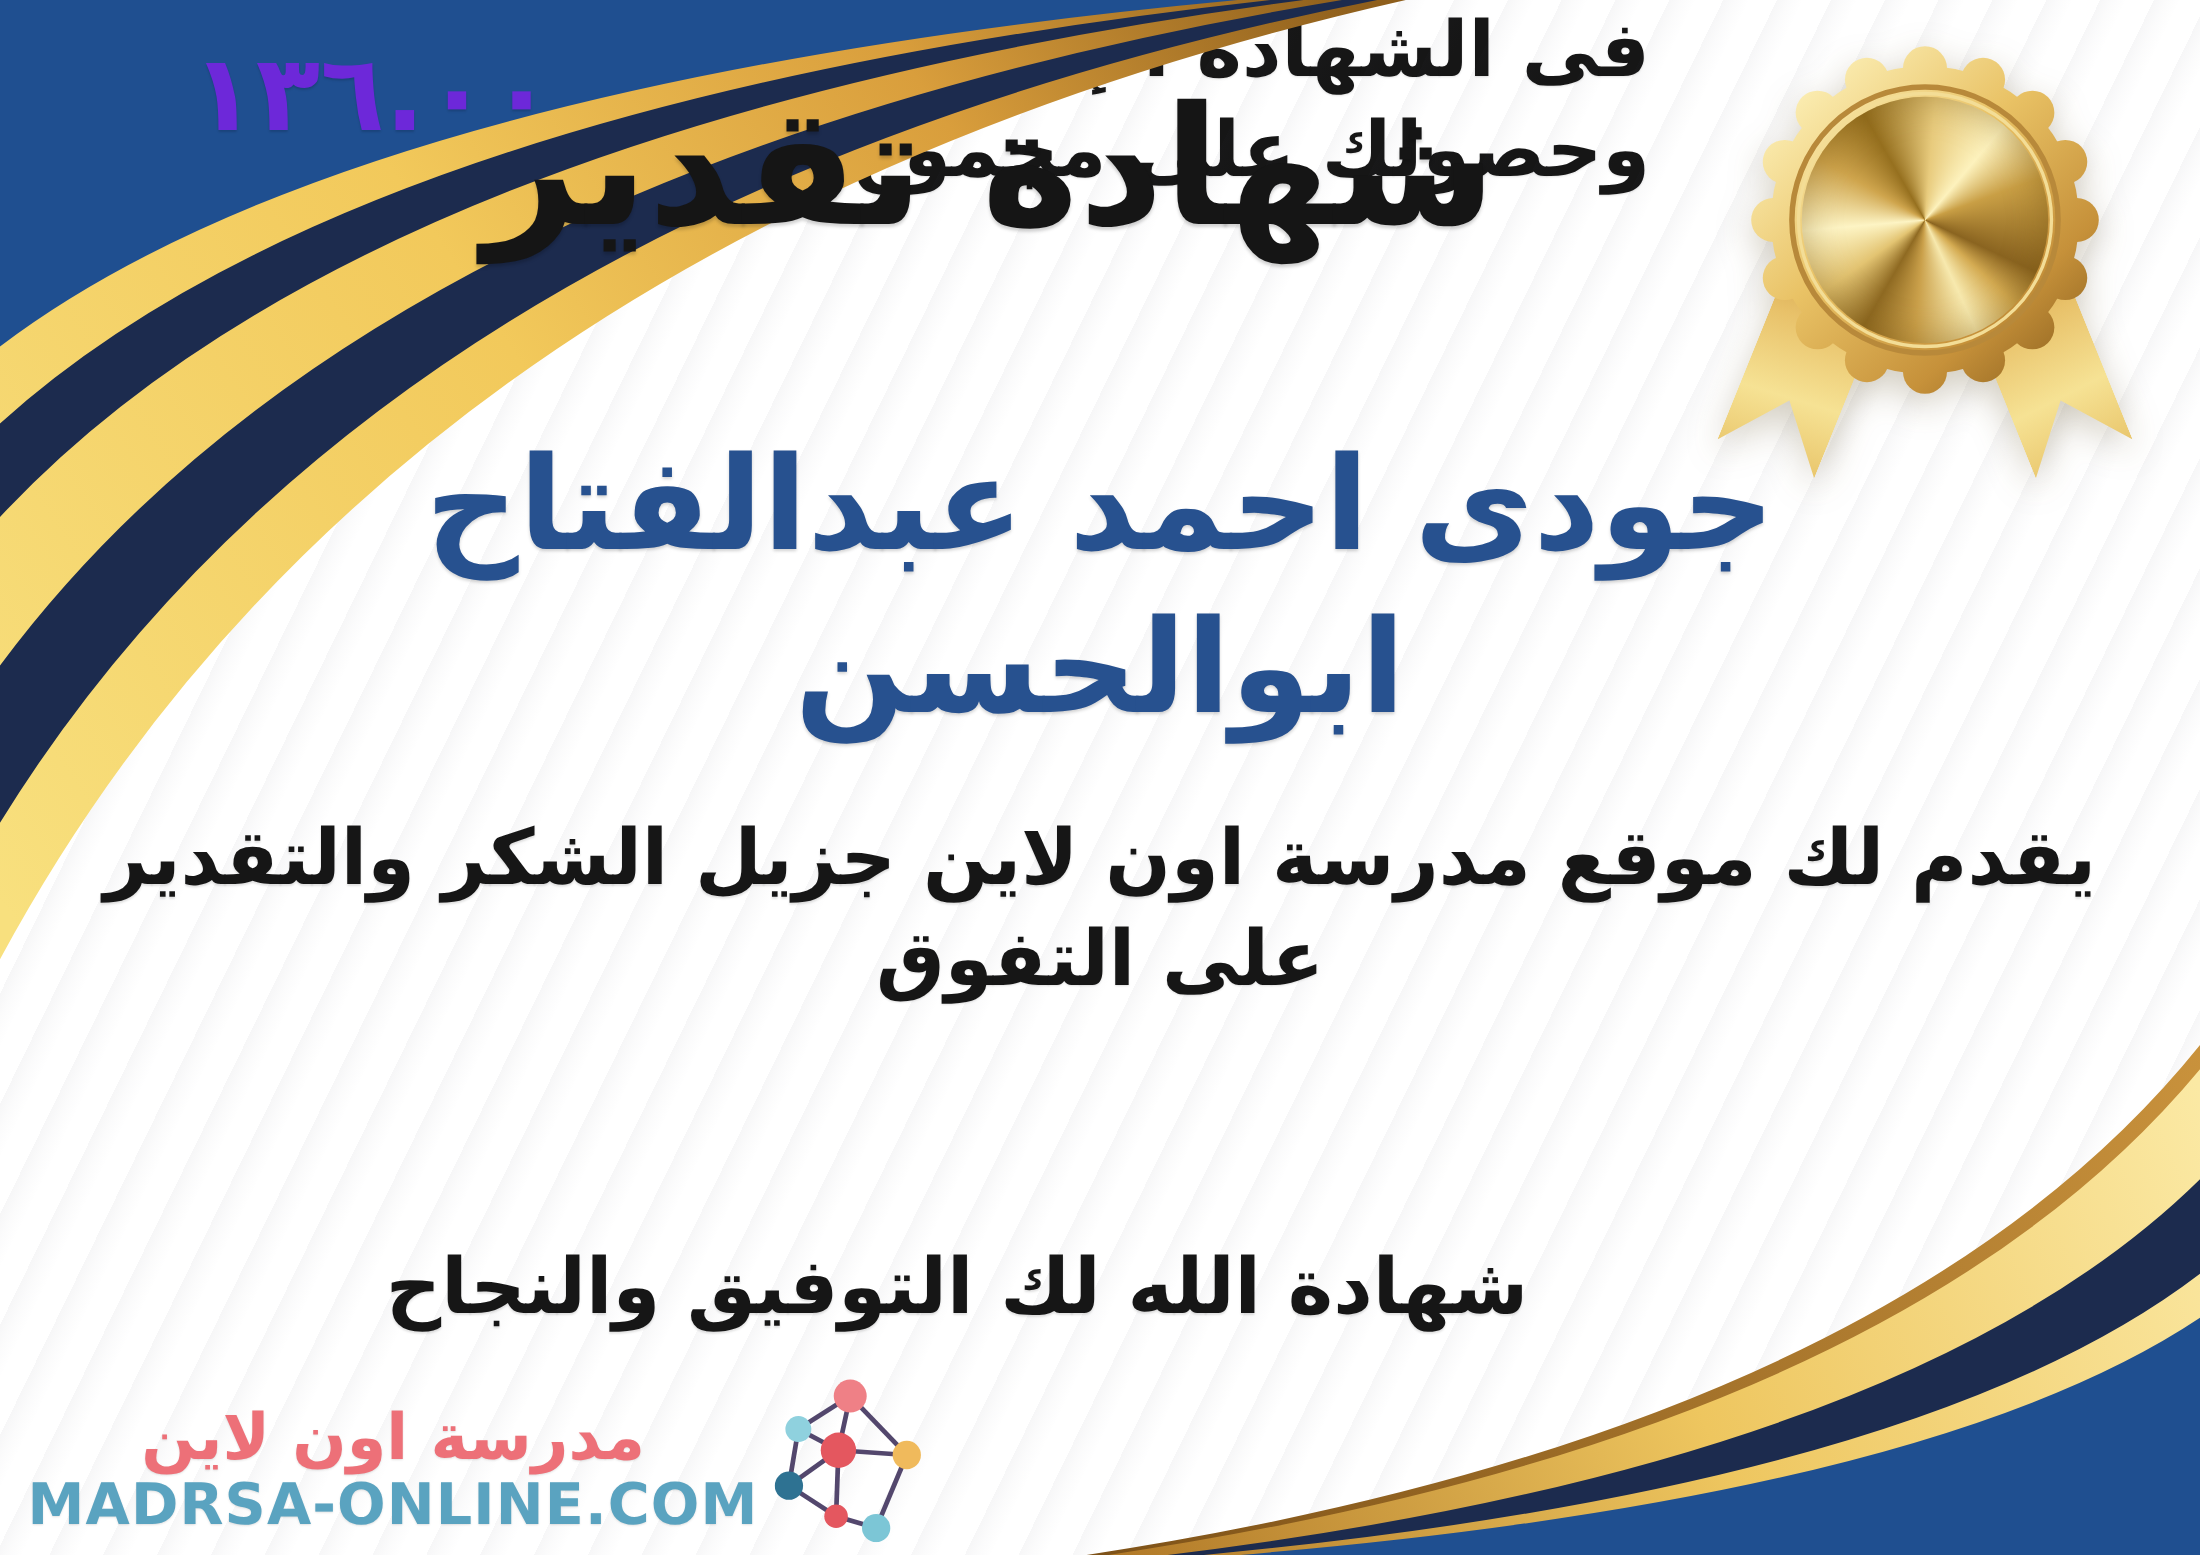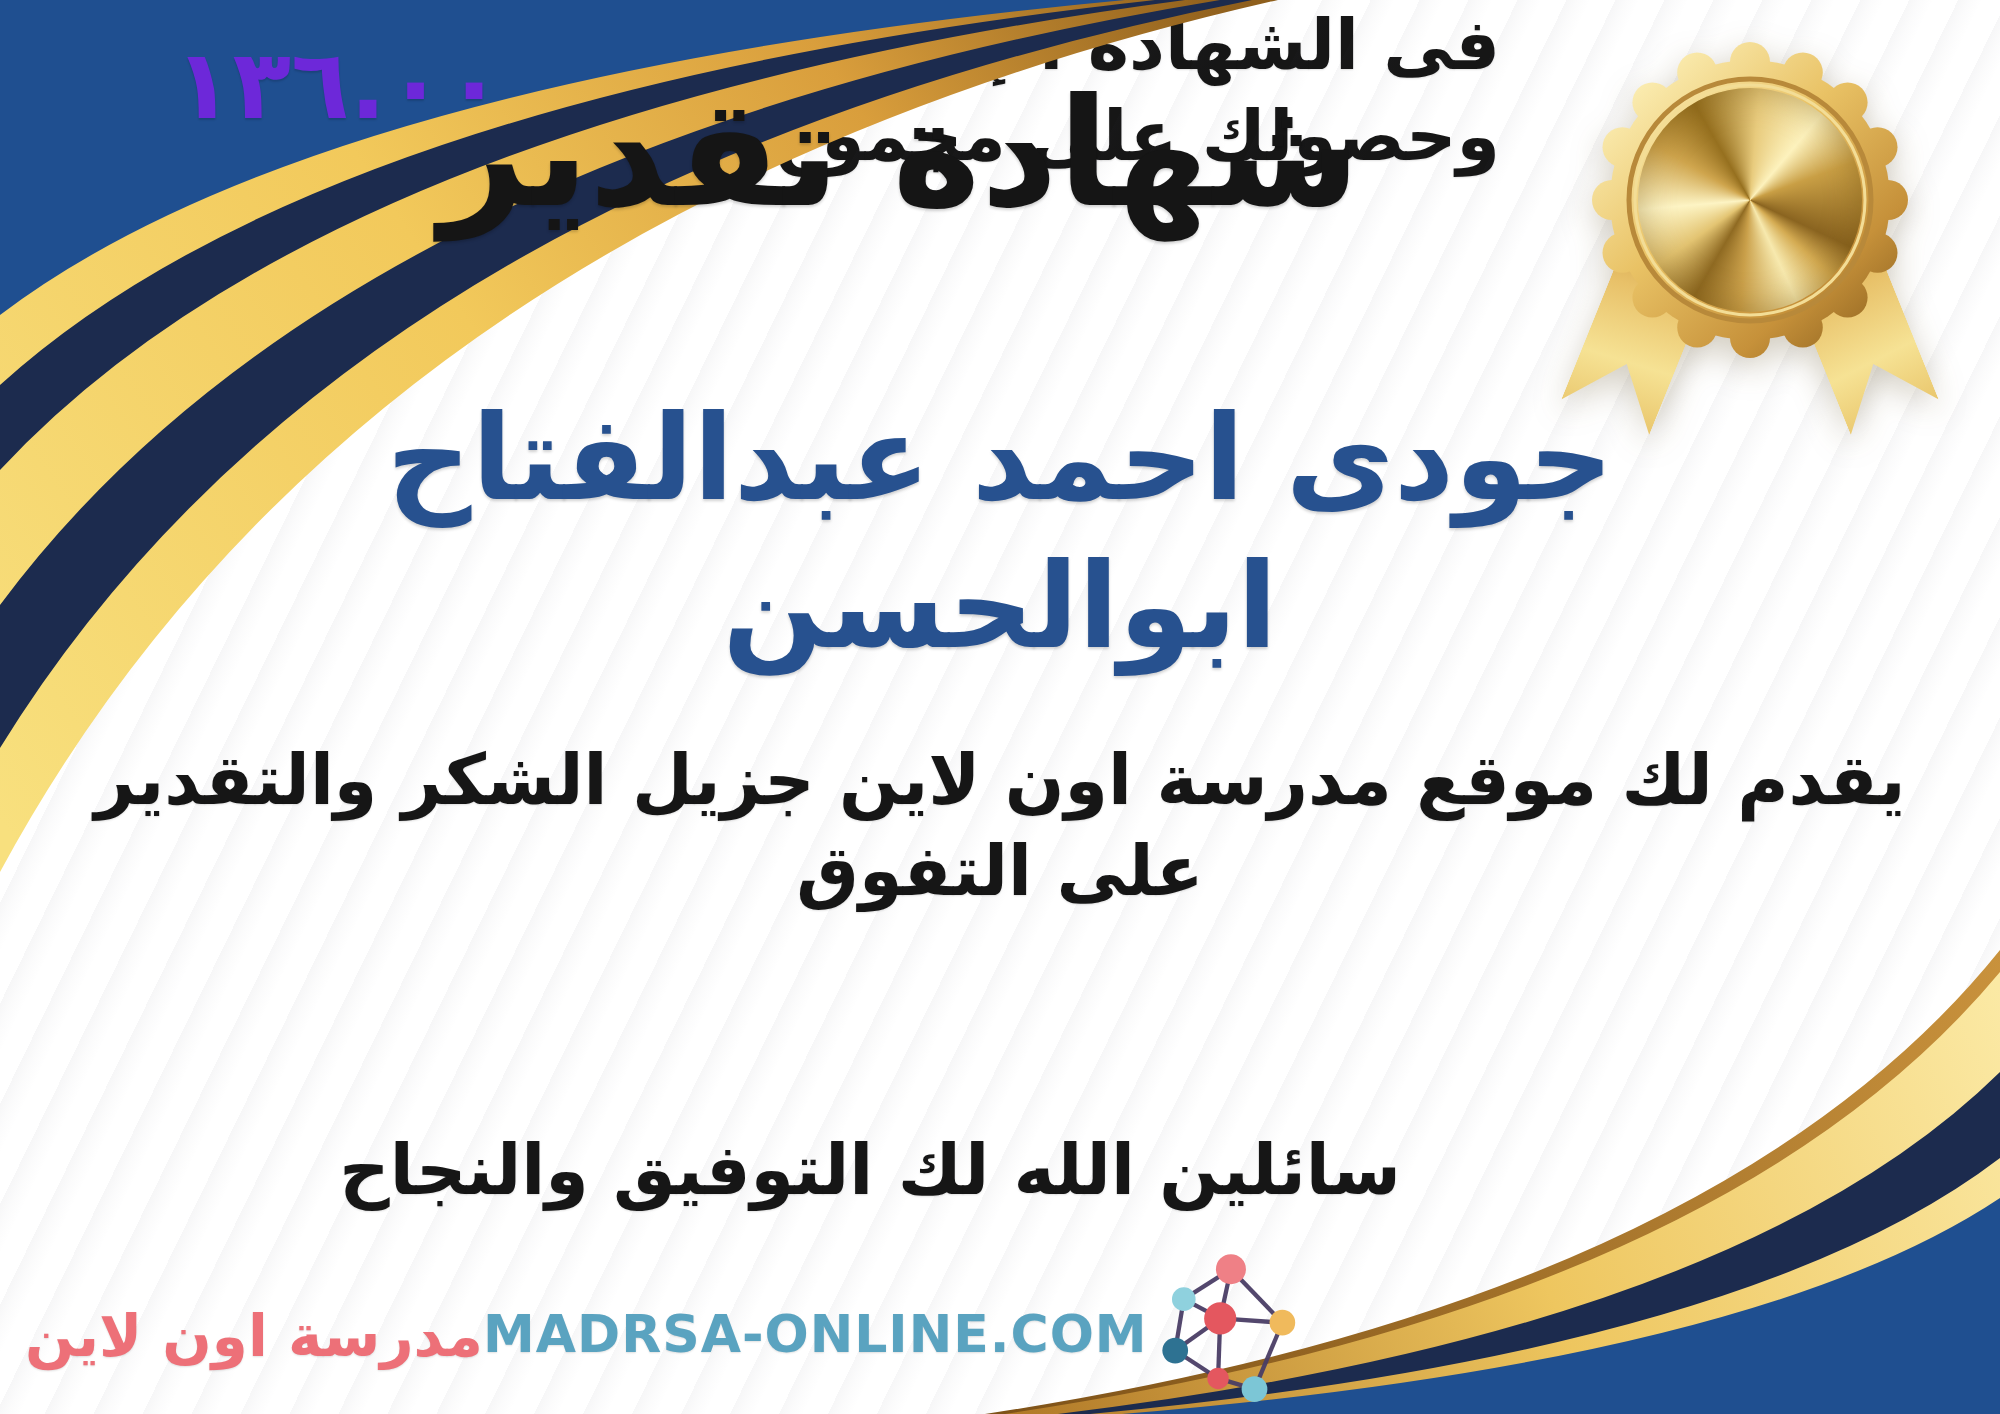--- a/index.html
+++ b/index.html
@@ -63,21 +63,21 @@
     position:absolute;left:53px;top:48px;width:224px;height:224px;border-radius:50%;
     background:conic-gradient(from 115deg at 50% 50%,
       #8a6420 0deg,#d4ab52 18deg,#f7e9ae 40deg,#caa04a 70deg,#8f6a22 95deg,
       #e3c472 120deg,#fdf4c4 150deg,#cfa54d 185deg,#96701f 215deg,
       #e8cb7d 250deg,#fdf2bd 285deg,#c99f45 315deg,#8a6420 360deg);
     box-shadow:inset 0 0 34px rgba(110,75,10,0.4);
   }
 
   
   .logo{position:absolute;left:25px;top:1252px;display:flex;align-items:center;gap:14px;}
-  .logo-text{display:flex;flex-direction:row;align-items:flex-start;margin-top:20px;}
+  .logo-text{display:flex;flex-direction:column;align-items:center;margin-top:20px;}
   .logo-ar{
     font-size:58px;font-weight:bold;color:#ed7078;line-height:1.1;
     text-shadow:0 1px 2px rgba(0,0,0,0.12);
   }
   .logo-domain{
     font-size:52px;font-weight:bold;color:#5aa3c0;letter-spacing:1px;line-height:1.15;
     text-shadow:0 1px 2px rgba(0,0,0,0.12);
   }
 </style>
 </head>
@@ -167,21 +167,21 @@
 
   <div class="txt bodyline line1" dir="rtl">يقدم لك موقع مدرسة اون لاين جزيل الشكر  والتقدير على التفوق</div>
 
   <div class="bodyline line2" dir="rtl">
     <span>فى الشهادة الإعدادية وحصولك على مجموع</span>
     <span class="score" dir="rtl">١٣٦.٠٠</span>
     <span>كما</span>
   </div>
 
 
-  <div class="txt bodyline closing" dir="rtl">سائلين الله لك التوفيق  والنجاح</div>
+  <div class="txt bodyline closing" dir="rtl">شهادة الله لك التوفيق  والنجاح</div>
 
   <div class="logo">
     <div class="logo-text">
       <div class="logo-ar" dir="rtl">مدرسة اون لاين</div>
       <div class="logo-domain">MADRSA-ONLINE.COM</div>
     </div>
     <svg width="140" height="150" viewBox="0 0 130 140" aria-hidden="true">
       <g stroke="#4a3e66" stroke-width="4" opacity="0.95">
         <line x1="64" y1="16" x2="20" y2="44"></line>
           <line x1="64" y1="16" x2="54" y2="62"></line>

